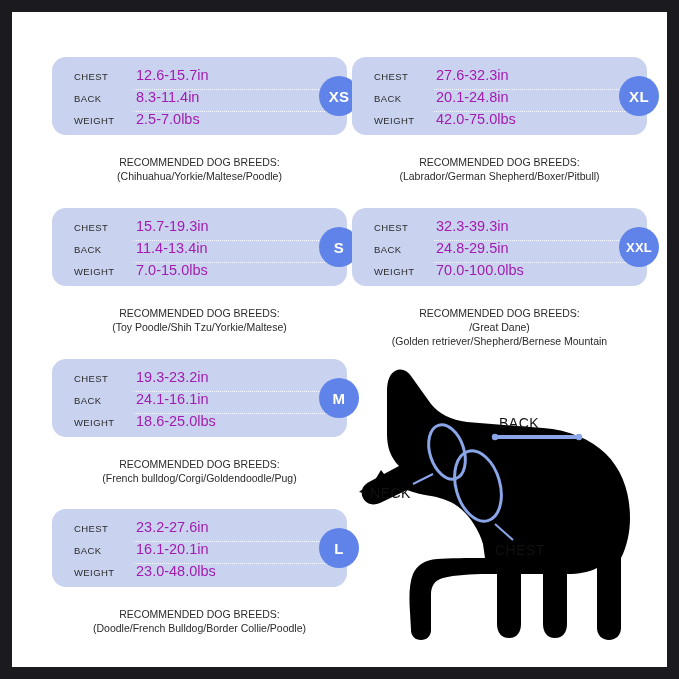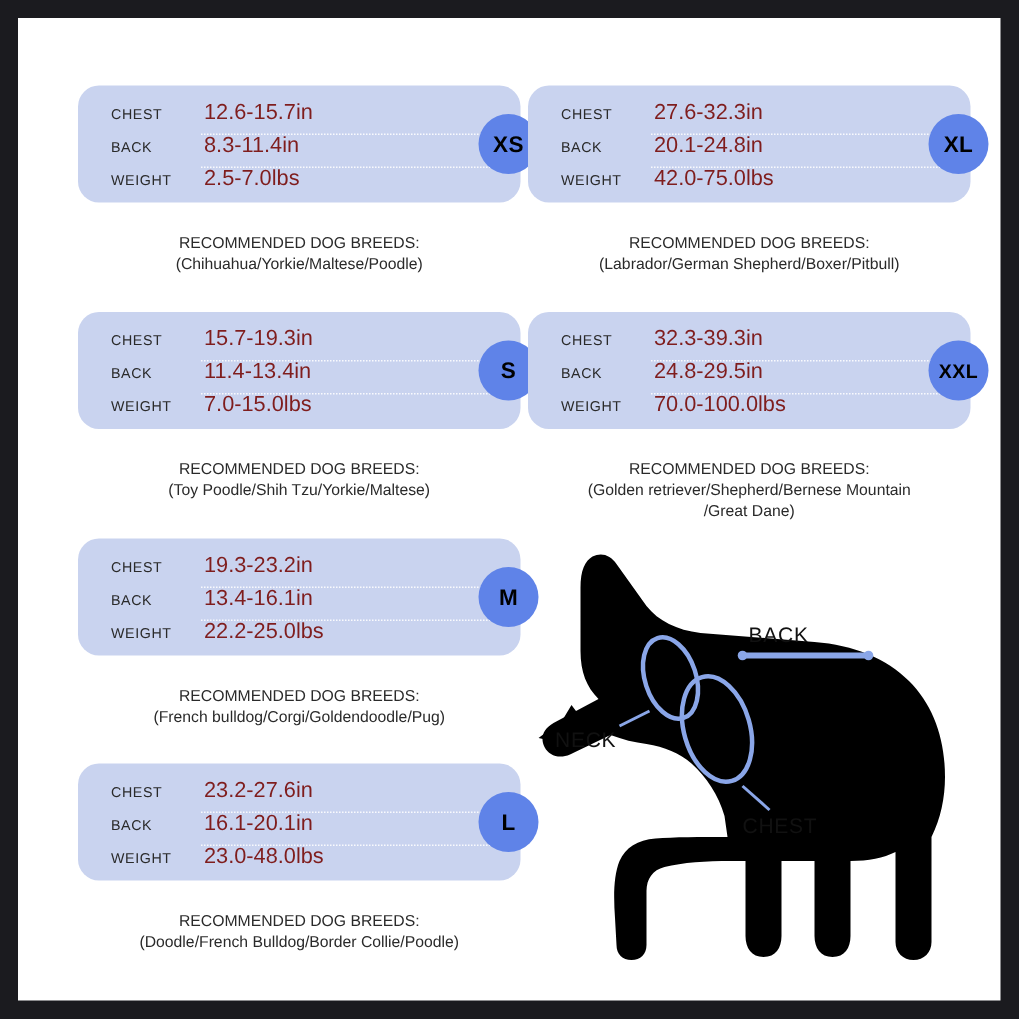--- a/index.html
+++ b/index.html
@@ -57,21 +57,21 @@
   .row .lbl {
     width: 58px;
     font-size: 9.5px;
     letter-spacing: 0.4px;
     color: #2a2a2a;
     text-align: left;
     flex: 0 0 58px;
   }
   .row .val {
     font-size: 14.5px;
-    color: #7f1d1d;
+    color: #a21caf;
     padding-left: 4px;
     white-space: nowrap;
   }
   .rowline {
     position: relative;
   }
   .rowline::after {
     content: "";
     position: absolute;
     left: 60px;
@@ -82,21 +82,21 @@
   }
   .badge {
     position: absolute;
     right: -12px;
     top: 50%;
     transform: translateY(-50%);
     width: 40px;
     height: 40px;
     border-radius: 50%;
     background: #5f83e8;
-    color: #000000;
+    color: #ffffff;
     font-size: 15px;
     font-weight: bold;
     display: flex;
     align-items: center;
     justify-content: center;
     letter-spacing: 0.3px;
   }
   .badge.wide {
     font-size: 13px;
   }
@@ -182,25 +182,25 @@
       </div>
 
       <div class="entry" style="left:40px; top:347px;">
         <div class="panel">
           <div class="row rowline">
             <span class="lbl">CHEST</span>
             <span class="val">19.3-23.2in</span>
           </div>
           <div class="row rowline">
             <span class="lbl">BACK</span>
-            <span class="val">13.4-16.1in</span>
-          </div>
-          <div class="row">
-            <span class="lbl">WEIGHT</span>
-            <span class="val">22.2-25.0lbs</span>
+            <span class="val">24.1-16.1in</span>
+          </div>
+          <div class="row">
+            <span class="lbl">WEIGHT</span>
+            <span class="val">18.6-25.0lbs</span>
           </div>
           <div class="badge">M</div>
         </div>
         <div class="breeds">
           <span class="t1">RECOMMENDED DOG BREEDS:</span>
           <span class="t2">(French bulldog/Corgi/Goldendoodle/Pug)</span>
           <span class="t2"></span>
         </div>
       </div>
 
@@ -261,22 +261,22 @@
             <span class="val">24.8-29.5in</span>
           </div>
           <div class="row">
             <span class="lbl">WEIGHT</span>
             <span class="val">70.0-100.0lbs</span>
           </div>
           <div class="badge wide">XXL</div>
         </div>
         <div class="breeds">
           <span class="t1">RECOMMENDED DOG BREEDS:</span>
+          <span class="t2">/Great Dane)</span>
           <span class="t2">(Golden retriever/Shepherd/Bernese Mountain</span>
-          <span class="t2">/Great Dane)</span>
         </div>
       </div>
 
       <div class="dog-area">
         <svg width="320" height="290" viewBox="0 0 320 290" xmlns="http://www.w3.org/2000/svg">
           <g>
             <path fill="#000000" d="
               M40,30
               L40,72
               C40,86 44,96 52,104

